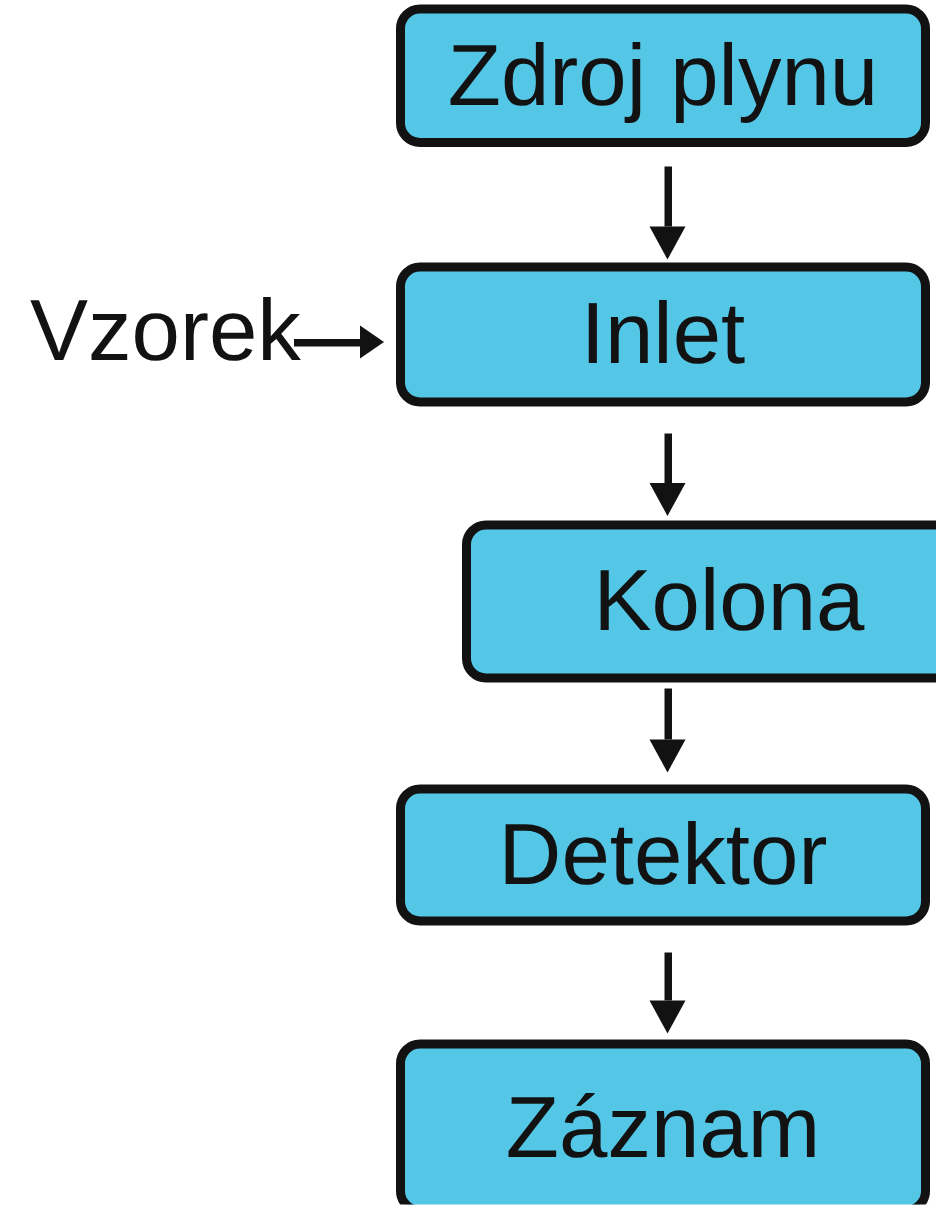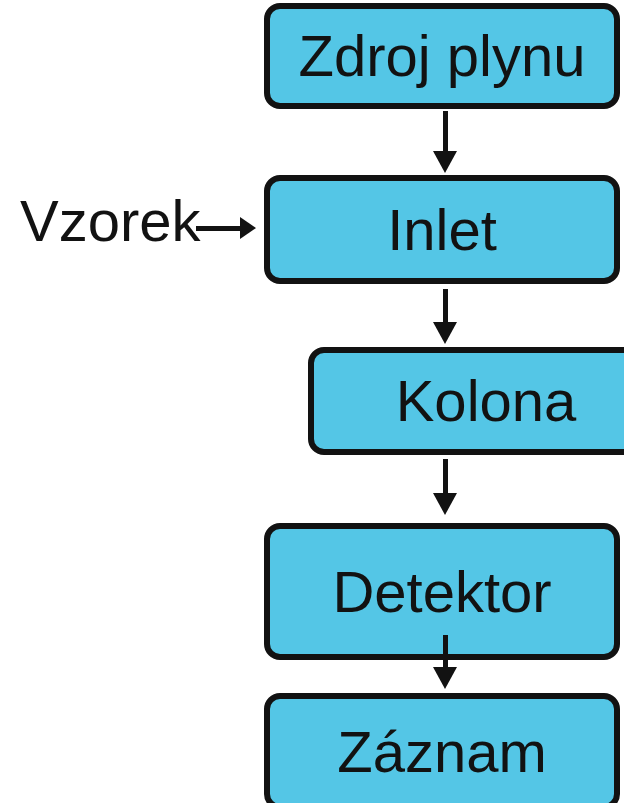--- a/index.html
+++ b/index.html
@@ -23,24 +23,24 @@
     box-sizing:border-box;
     background:var(--box-fill);
     border:6px solid var(--box-border);
     border-radius:16px;
     display:flex;align-items:center;justify-content:center;
     font-size:58px;line-height:1;
     color:var(--text);
     letter-spacing:0px;
     white-space:nowrap;
   }
-  .node-1{top:3px;height:106px;}
-  .node-2{top:175px;height:109px;}
+  .node-1{top:3px;height:95px;}
+  .node-2{top:175px;height:96px;}
   .node-3{top:347px;height:108px;margin-left:44px;}
-  .node-4{top:523px;height:137px;}
+  .node-4{top:523px;height:94px;}
   .node-5{top:693px;height:117px;}
 
   .varrow{position:absolute;left:433px;width:24px;}
   .varrow .shaft{position:absolute;left:10px;top:0;width:5px;background:var(--arrow);}
   .varrow .head{
     position:absolute;left:0;width:0;height:0;
     border-left:12px solid transparent;
     border-right:12px solid transparent;
     border-top:22px solid var(--arrow);
   }

